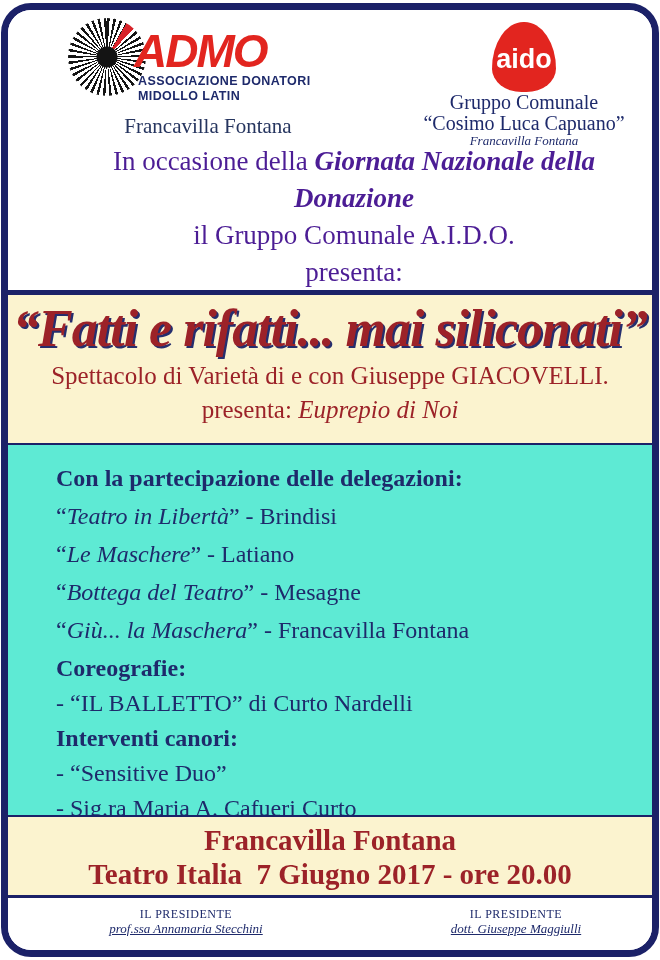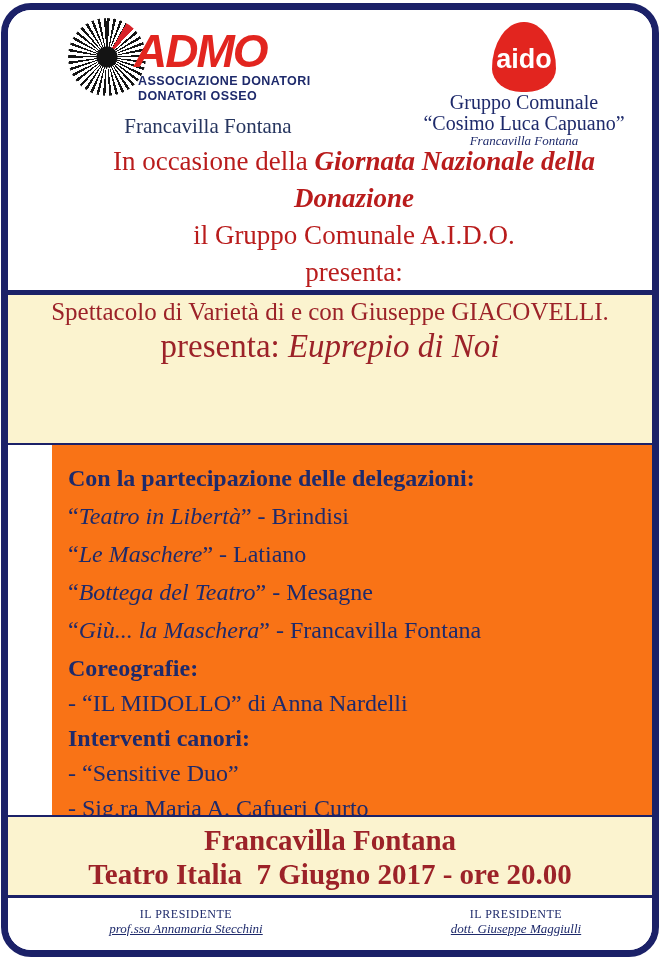--- a/index.html
+++ b/index.html
@@ -40,38 +40,38 @@
     display:flex;align-items:center;justify-content:center;
   }
   .aido-wordmark{
     font-family:"Liberation Sans", sans-serif;font-weight:bold;
     font-size:27px;color:#ffffff;letter-spacing:0px;margin-top:4px;
   }
   .aido-line1{font-size:20px;line-height:21px;}
   .aido-line2{font-size:20px;line-height:20px;}
   .aido-line3{font-size:13px;line-height:16px;font-style:italic;}
   .intro{position:absolute;left:0;right:0;top:133px;text-align:center;}
-  .intro-line{font-size:27px;line-height:37px;color:#b91c1c;padding-left:48px;}
+  .intro-line{font-size:27px;line-height:37px;color:#4c1d95;padding-left:48px;}
   .intro-em{font-weight:bold;font-style:italic;}
   
   .title-band{
     flex:none;height:148px;background:#fbf3cf;
     border-top:5px solid #1b2168;border-bottom:2px solid #1b2168;
     text-align:center;overflow:hidden;
   }
   .show-title{
     font-size:52px;line-height:60px;margin-top:4px;
     font-weight:bold;font-style:italic;color:#9c2228;
     text-shadow:2px 2px 0 #252e6e;letter-spacing:-1px;
   }
   .show-sub{font-size:25px;line-height:34px;color:#9c2228;}
-  .show-presents{font-size:33px;line-height:34px;color:#9c2228;}
+  .show-presents{font-size:25px;line-height:34px;color:#9c2228;}
   .show-presents .pname{font-style:italic;}
   
-  .program{flex:1;background:#f97316;padding:21px 24px 0 16px;overflow:hidden;margin-left:44px;}
+  .program{flex:1;background:#5eead4;padding:21px 24px 0 48px;overflow:hidden;}
   .prog-line{font-size:24px;line-height:24px;margin-bottom:14px;white-space:pre-wrap;}
   .prog-line.tight{margin-bottom:11px;}
   .prog-heading{font-weight:bold;}
   .q-name{font-style:italic;}
   
   .venue-band{
     flex:none;height:72px;background:#fbf3cf;
     border-top:2px solid #1b2168;border-bottom:3px solid #1b2168;
     text-align:center;padding-top:6px;
   }
@@ -90,21 +90,21 @@
 <div class="frame">
 
   <div class="header">
 
     <div class="admo-block">
       <div class="admo-row">
         <div class="starburst"></div>
         <div class="admo-textcol">
           <div class="admo-wordmark">ADMO</div>
           <div class="admo-sub">ASSOCIAZIONE DONATORI</div>
-          <div class="admo-sub">DONATORI OSSEO</div>
+          <div class="admo-sub">MIDOLLO LATIN</div>
         </div>
       </div>
       <div class="admo-loc">Francavilla Fontana</div>
     </div>
 
     <div class="aido-block">
       <div class="aido-pick">
         <span class="aido-wordmark">aido</span>
       </div>
       <div class="aido-line1">Gruppo Comunale</div>
@@ -113,34 +113,35 @@
     </div>
 
     <div class="intro">
       <div class="intro-line"><span>In occasione della </span><span class="intro-em">Giornata Nazionale della Donazione</span></div>
       <div class="intro-line">il Gruppo Comunale A.I.D.O.</div>
       <div class="intro-line">presenta:</div>
     </div>
   </div>
 
   <div class="title-band">
+    <div class="show-title">“Fatti e rifatti... mai siliconati”</div>
     <div class="show-sub">Spettacolo di Varietà di e con Giuseppe GIACOVELLI.</div>
     <div class="show-presents"><span>presenta: </span><span class="pname">Euprepio di Noi</span></div>
   </div>
 
   <div class="program">
     <div class="prog-line prog-heading">Con la partecipazione delle delegazioni:</div>
 
     <div class="prog-line"><span>“</span><span class="q-name">Teatro in Libertà</span><span>”</span><span> - Brindisi</span></div>
     <div class="prog-line"><span>“</span><span class="q-name">Le Maschere</span><span>”</span><span> - Latiano</span></div>
     <div class="prog-line"><span>“</span><span class="q-name">Bottega del Teatro</span><span>”</span><span> - Mesagne</span></div>
     <div class="prog-line"><span>“</span><span class="q-name">Giù... la Maschera</span><span>”</span><span> - Francavilla Fontana</span></div>
 
     <div class="prog-line prog-heading tight">Coreografie:</div>
-    <div class="prog-line tight">- “IL MIDOLLO” di Anna Nardelli</div>
+    <div class="prog-line tight">- “IL BALLETTO” di Curto Nardelli</div>
 
     <div class="prog-line prog-heading tight">Interventi canori:</div>
     <div class="prog-line tight">- “Sensitive Duo”</div>
     <div class="prog-line tight">- Sig.ra Maria A. Cafueri Curto</div>
   </div>
 
   <div class="venue-band">
     <div class="venue-line">Francavilla Fontana</div>
     <div class="venue-line">Teatro Italia  7 Giugno 2017 - ore 20.00</div>
   </div>

